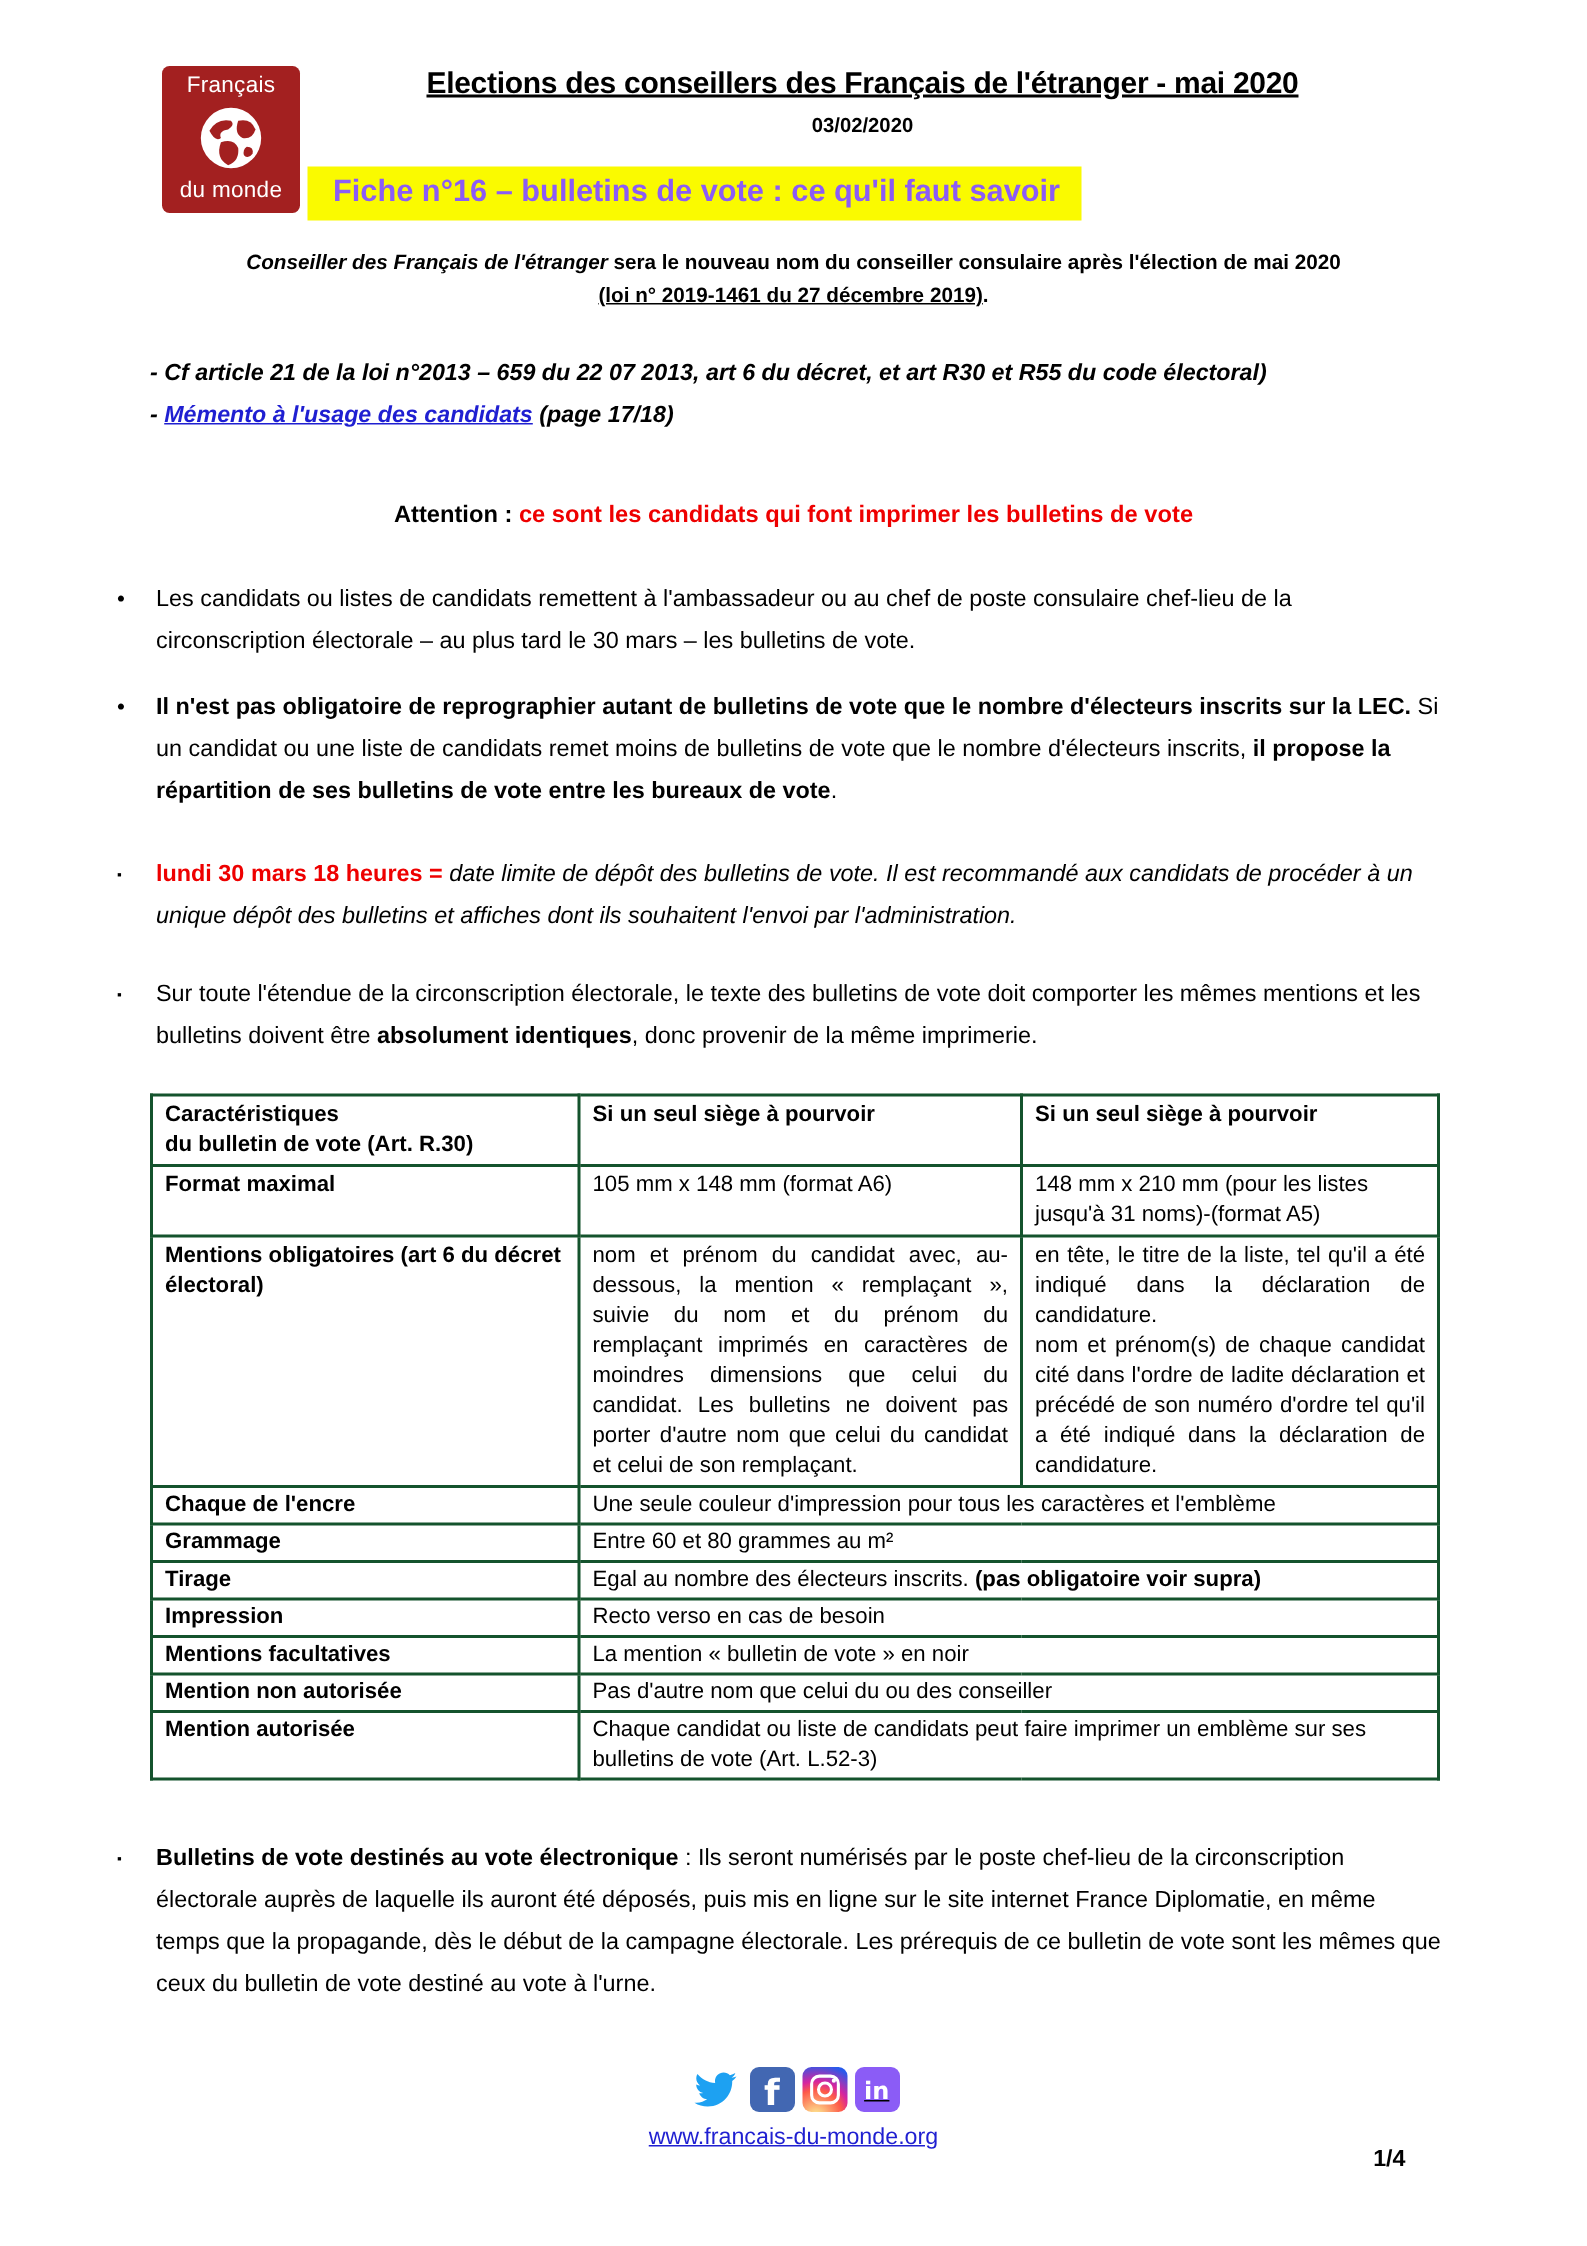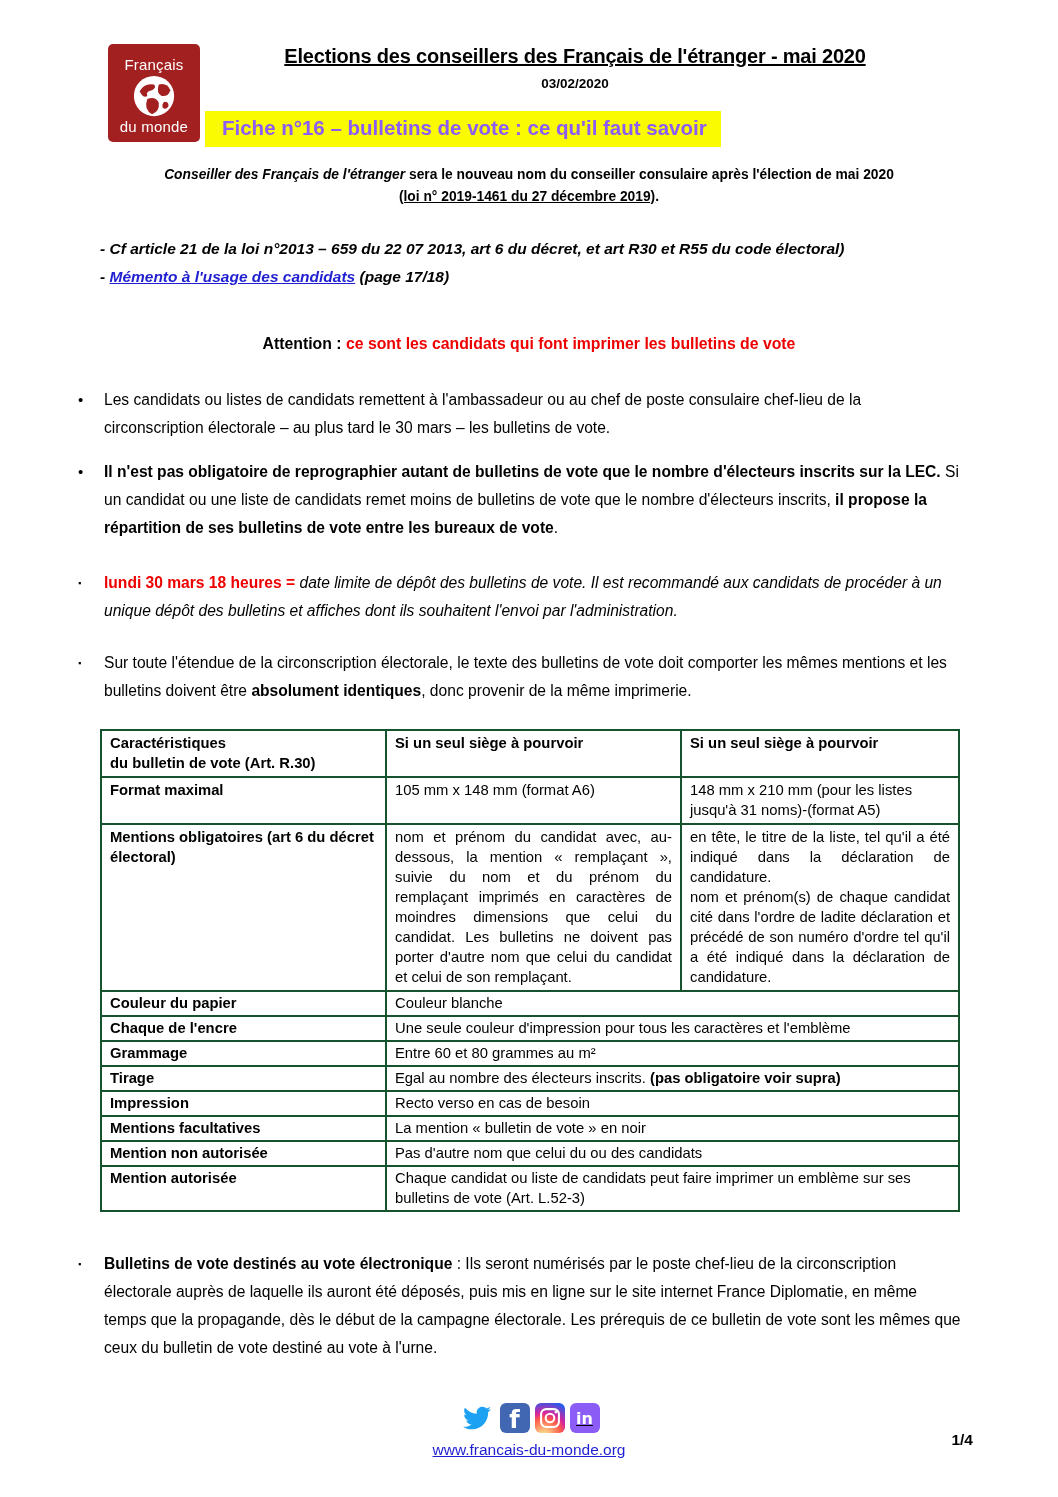--- a/index.html
+++ b/index.html
@@ -8,21 +8,21 @@
   .page {
     position:relative; width:1058px; height:1497px; background:#fff;
     overflow:hidden; margin:0 auto;
   }
 
   
   .logo {
     position:absolute; left:108px; top:44px; width:92px; height:98px;
     background:#A32020; border-radius:5px; color:#fff;
     display:flex; flex-direction:column; align-items:center;
-    justify-content:flex-end; padding:5px 3px 7px;
+    justify-content:space-between; padding:5px 3px 7px;
   }
   .logo-line { font-size:15px; line-height:16px; font-weight:400; letter-spacing:0.2px; }
 
   
   .header-text { margin-left:205px; padding-top:42px; width:740px; }
   .doc-title {
     font-size:20px; font-weight:700; text-decoration:underline;
     text-align:center; line-height:28px; letter-spacing:-0.2px;
   }
   .doc-date { text-align:center; font-weight:700; font-size:13.5px; margin-top:6px; }
@@ -84,21 +84,21 @@
   .social { display:flex; justify-content:center; align-items:center; gap:5px; margin-top:5px; height:32px; }
   .sicon { width:30px; height:30px; border-radius:6px; display:flex; align-items:center; justify-content:center; cursor:pointer; }
   .sicon.tw { background:transparent; width:36px; }
   .sicon.fb { background:#4267B2; }
   .sicon.ig { background:radial-gradient(circle at 30% 110%, #fdf497 0%, #fd5949 45%, #d6249f 60%, #285AEB 90%); }
   .sicon.li { background:#8b5cf6;text-decoration:underline; }
   .fb-f { color:#fff; font-weight:700; font-size:24px; line-height:30px; margin-top:3px; font-family:"DejaVu Sans",sans-serif; }
   .li-in { color:#fff; font-weight:700; font-size:16px; font-family:"DejaVu Sans",sans-serif; }
   .site-link { display:inline-block; margin-top:7px; font-size:15.5px; color:#1F1FD1; text-decoration:underline; cursor:pointer; }
 
-  .pagenum { position:absolute; right:85px; bottom:48px; font-size:15.5px; font-weight:700; }
+  .pagenum { position:absolute; right:121px; bottom:48px; font-size:15.5px; font-weight:700; }
 </style>
 </head>
 <body>
 
 <div class="page">
 
   <div class="logo">
     <span class="logo-line">Français</span>
     <span style="line-height:0;">
       <svg viewBox="0 0 48 48" width="46" height="46">
@@ -189,24 +189,20 @@
         <div>Mentions obligatoires (art 6 du décret</div>
         <div>électoral)</div>
       </td>
       <td class="just">nom et prénom du candidat avec, au-dessous, la mention « remplaçant », suivie du nom et du prénom du remplaçant imprimés en caractères de moindres dimensions que celui du candidat. Les bulletins ne doivent pas porter d'autre nom que celui du candidat et celui de son remplaçant.</td>
       <td class="just">
         <p>en tête, le titre de la liste, tel qu'il a été indiqué dans la déclaration de candidature.</p>
         <p>nom et prénom(s) de chaque candidat cité dans l'ordre de ladite déclaration et précédé de son numéro d'ordre tel qu'il a été indiqué dans la déclaration de candidature.</p>
       </td>
     </tr>
     <tr class="small">
-      <td class="lbl">Couleur du papier</td>
-      <td colspan="2">Couleur blanche</td>
-    </tr>
-    <tr class="small">
       <td class="lbl">Chaque de l'encre</td>
       <td colspan="2">Une seule couleur d'impression pour tous les caractères et l'emblème</td>
     </tr>
     <tr class="small">
       <td class="lbl">Grammage</td>
       <td colspan="2">Entre 60 et 80 grammes au m²</td>
     </tr>
     <tr class="small">
       <td class="lbl">Tirage</td>
       <td colspan="2"><span>Egal au nombre des électeurs inscrits. </span><span class="b">(pas obligatoire voir supra)</span></td>
@@ -214,21 +210,21 @@
     <tr class="small">
       <td class="lbl">Impression</td>
       <td colspan="2">Recto verso en cas de besoin</td>
     </tr>
     <tr class="small">
       <td class="lbl">Mentions facultatives</td>
       <td colspan="2">La mention « bulletin de vote » en noir</td>
     </tr>
     <tr class="small">
       <td class="lbl">Mention non autorisée</td>
-      <td colspan="2">Pas d'autre nom que celui du ou des candidats</td>
+      <td colspan="2">Pas d'autre nom que celui du ou des conseiller</td>
     </tr>
     <tr class="small">
       <td class="lbl">Mention autorisée</td>
       <td colspan="2">Chaque candidat ou liste de candidats peut faire imprimer un emblème sur ses bulletins de vote (Art. L.52-3)</td>
     </tr>
   </tbody>
     </table>
 
   <div class="bullets squares last">
     <div class="bullet">

